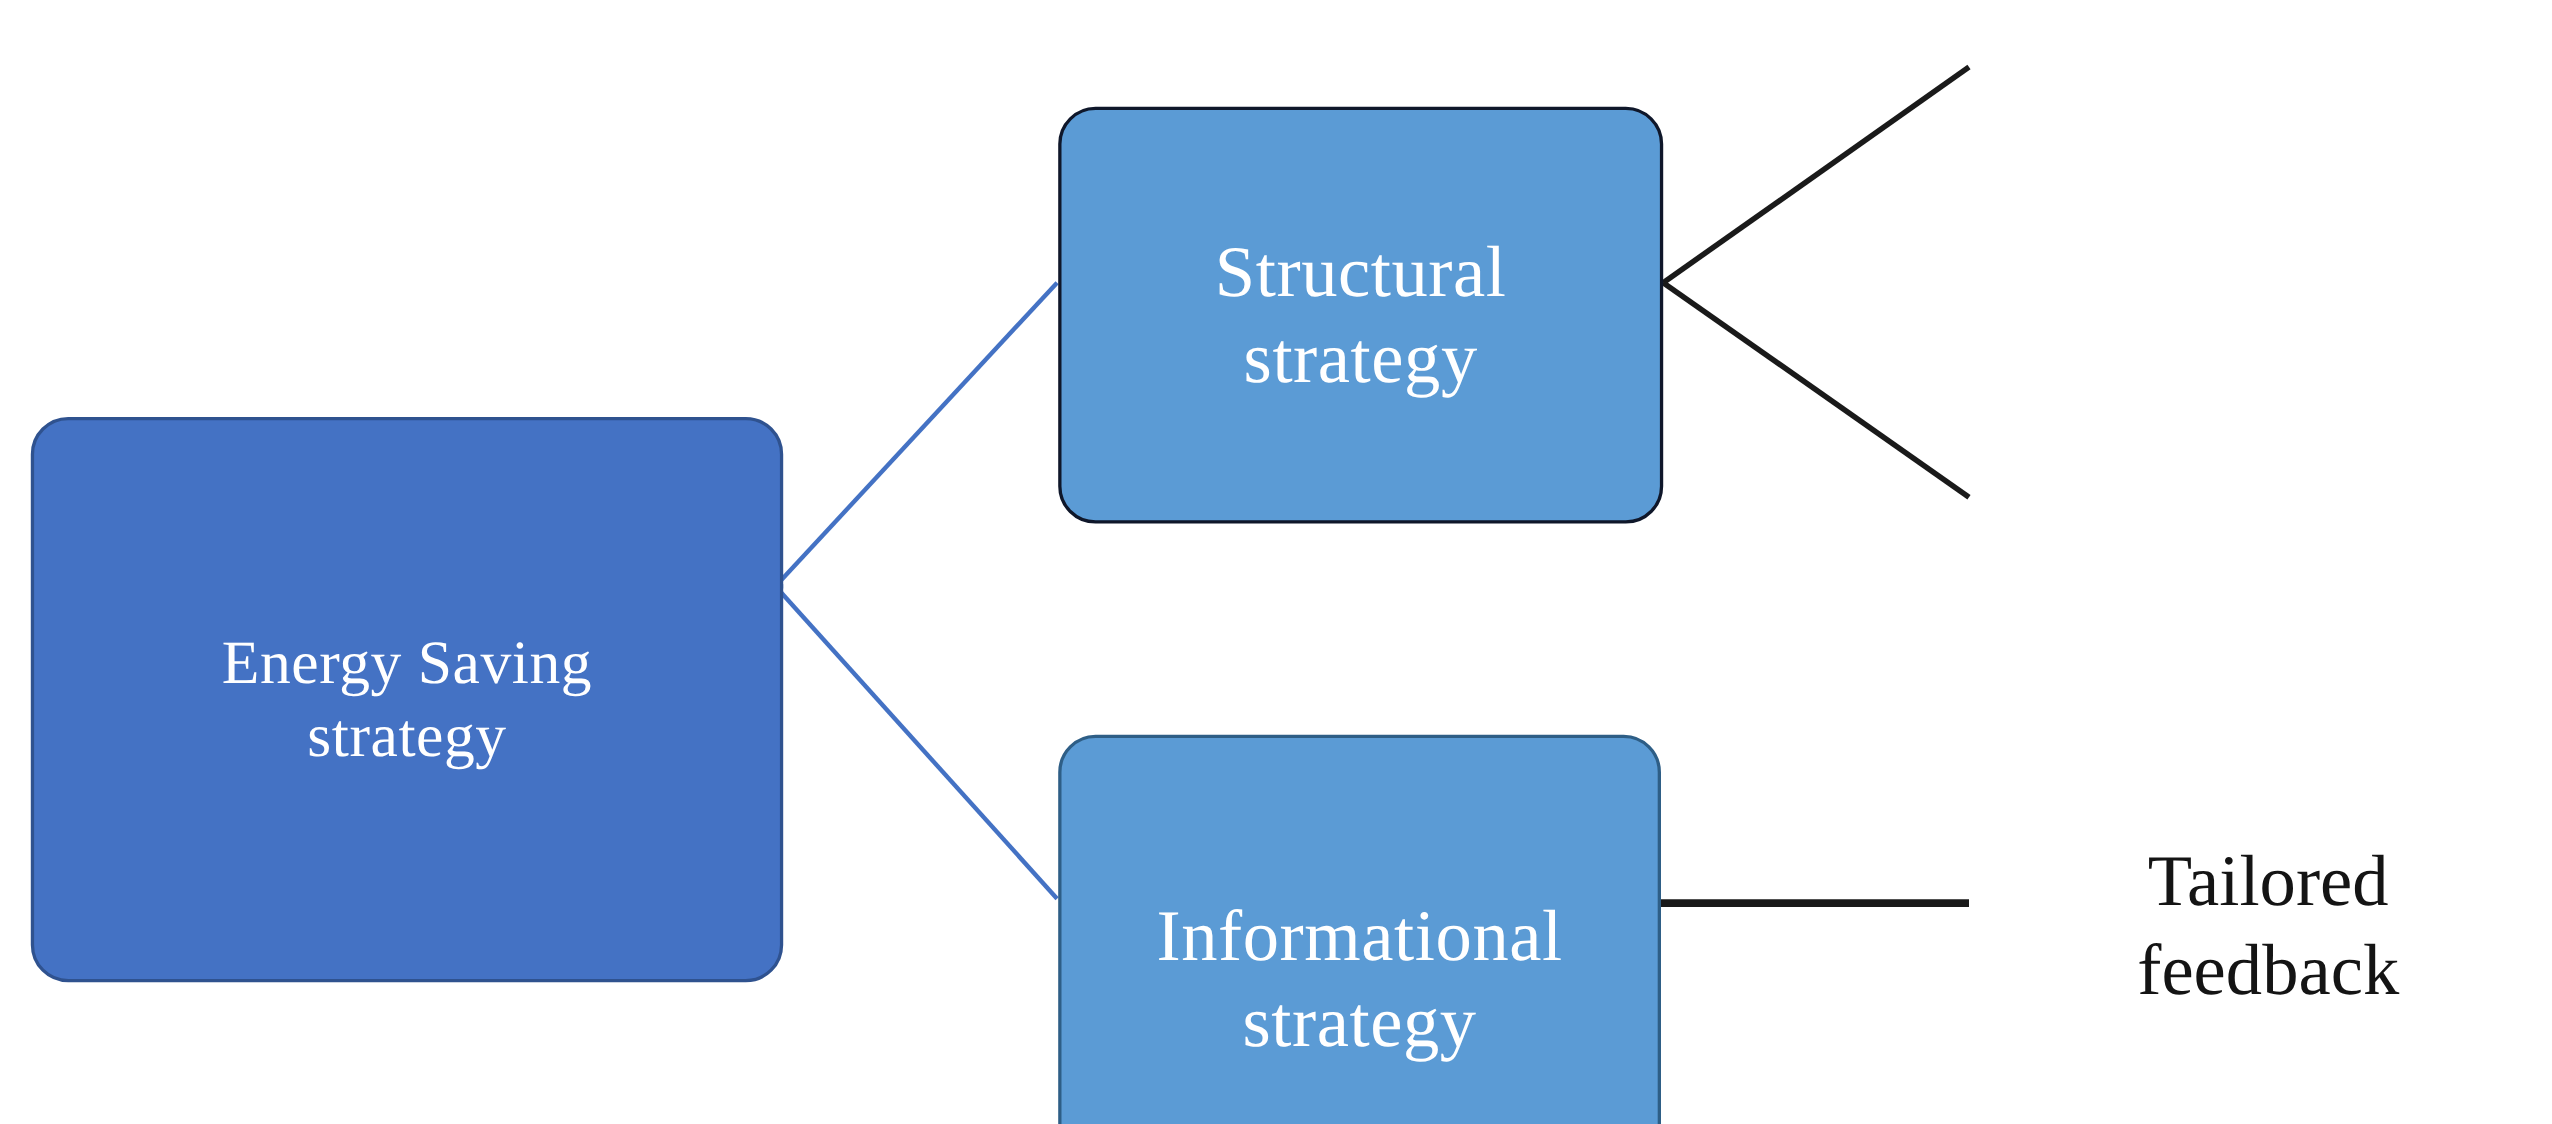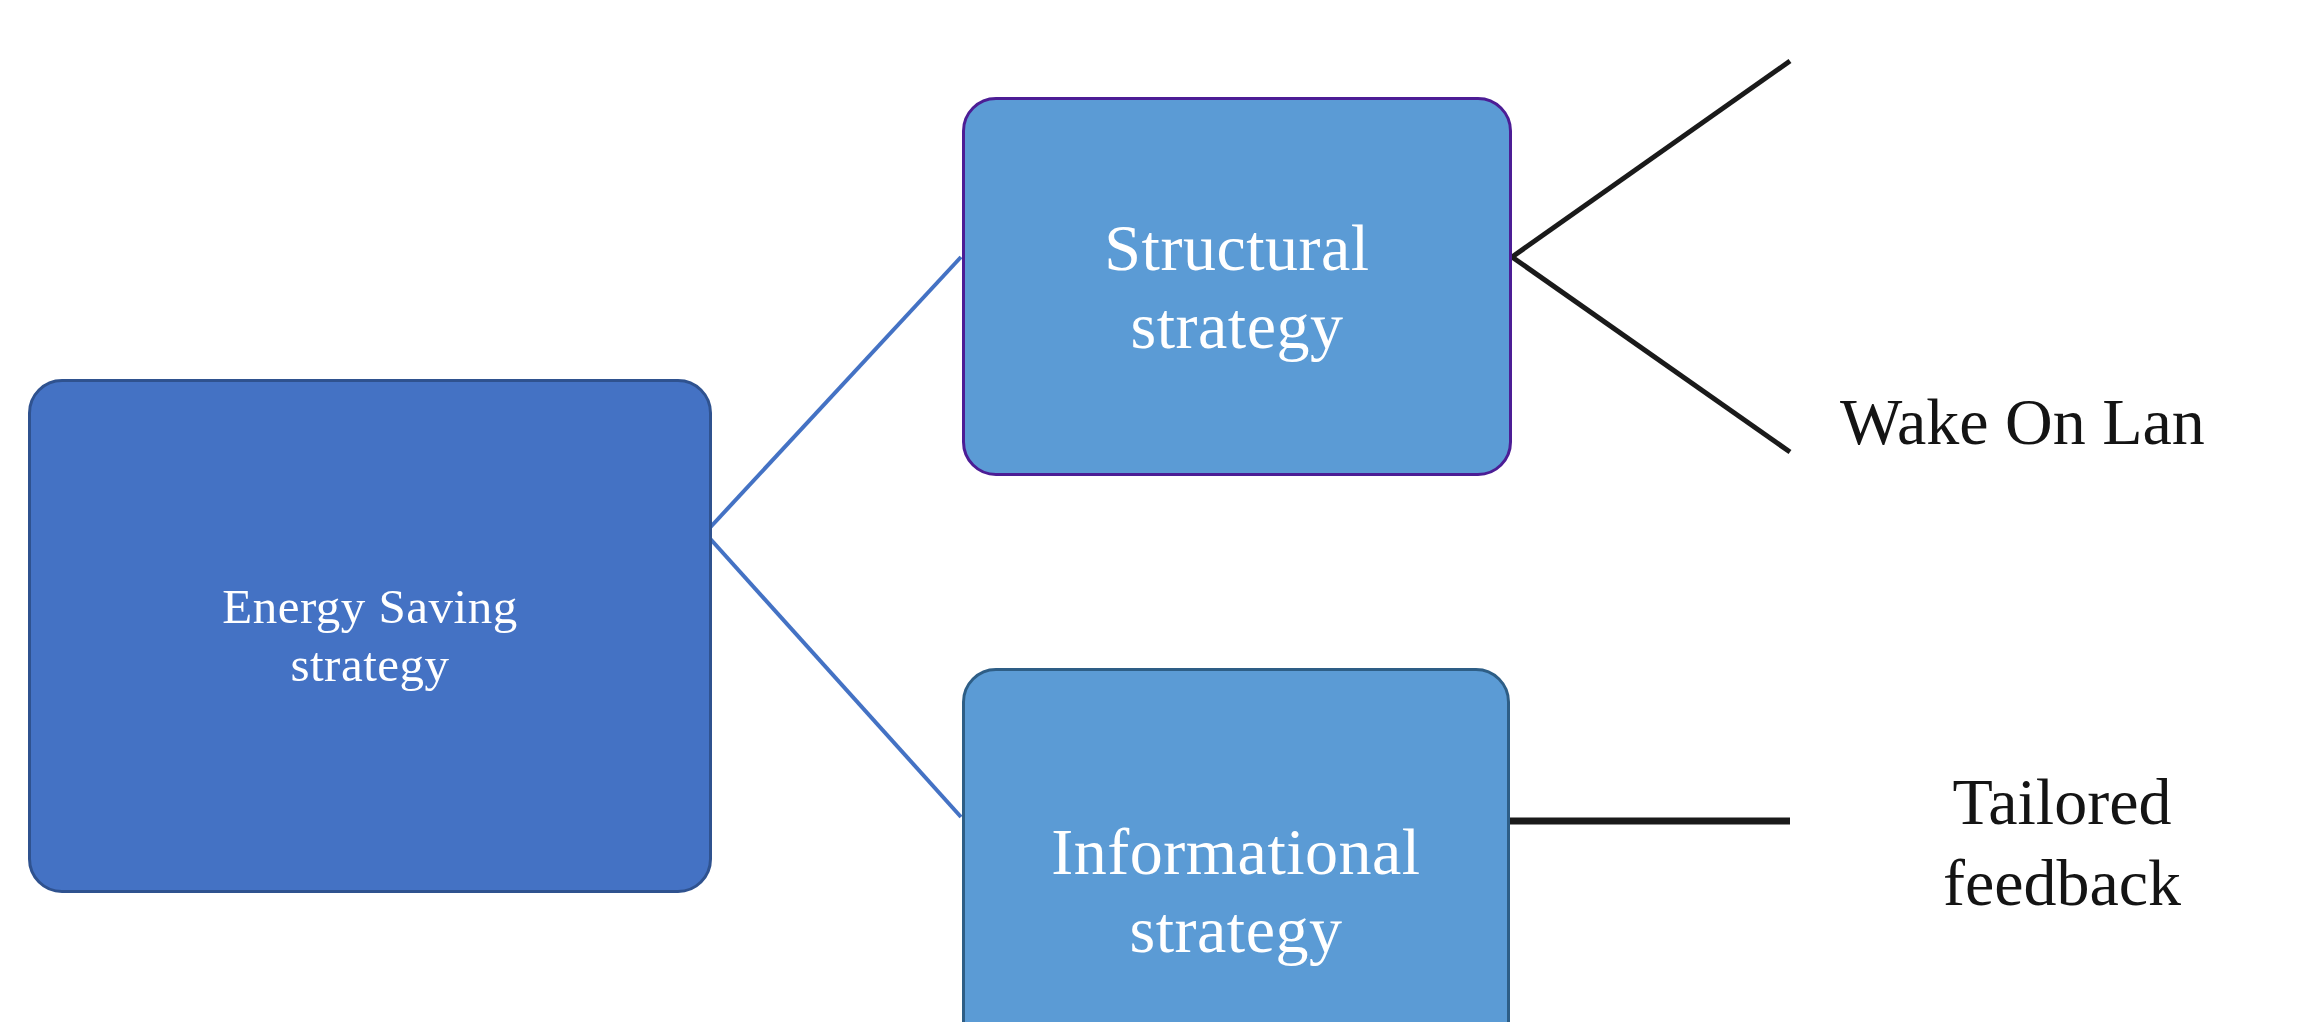--- a/index.html
+++ b/index.html
@@ -41,29 +41,29 @@
     padding: 0 16px;
     white-space: pre-line;
   }
   #node-root {
     left: 28px;
     top: 379px;
     width: 684px;
     height: 514px;
     background: #4472C4;
     border: 3px solid #2F528F;
-    font-size: 49px;
+    font-size: 56px;
   }
   #node-structural {
     left: 962px;
     top: 97px;
     width: 550px;
     height: 379px;
     background: #5B9BD5;
-    border: 3px solid #4c1d95;
+    border: 3px solid #0f172a;
     font-size: 66px;
   }
   #node-informational {
     left: 962px;
     top: 668px;
     width: 548px;
     height: 445px;
     background: #5B9BD5;
     border: 3px solid #2E5E86;
     font-size: 66px;
@@ -123,18 +123,17 @@
     <span class="node-label">Structural
 strategy</span>
   </div>
 
   <div class="node" id="node-informational">
     <span class="node-label">Informational
 strategy</span>
   </div>
 
 
-  <div class="leaf-label" id="leaf-wakeonlan">Wake On Lan</div>
 
   <div class="leaf-label" id="leaf-tailored">Tailored
 feedback</div>
 
 </div>
 
 </body></html>

